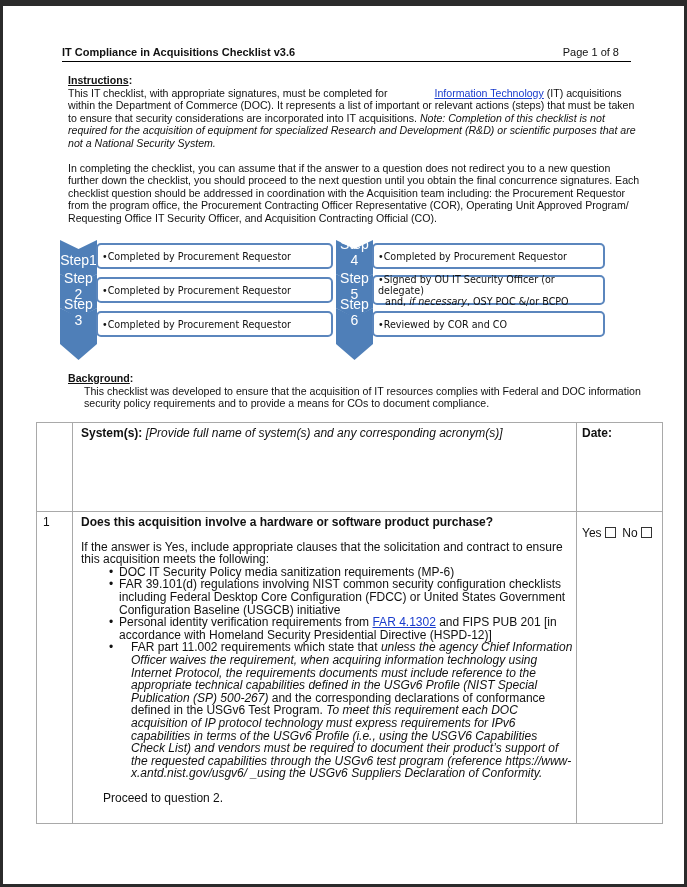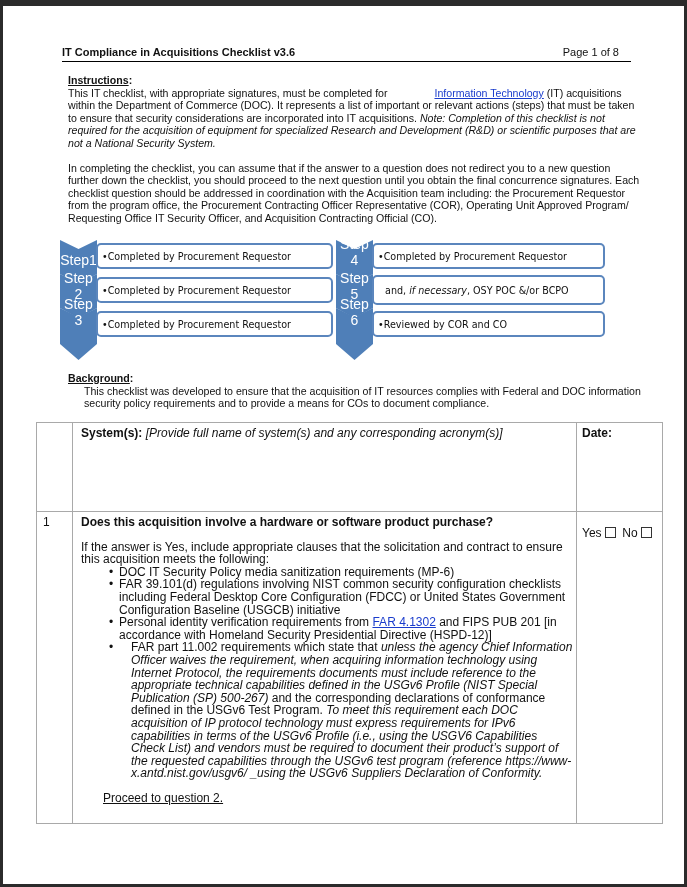--- a/index.html
+++ b/index.html
@@ -100,20 +100,21 @@
     <span class="lbl" style="bottom:12px">Step 5</span>
   </div>
   <div class="chev" style="left:276px;top:68px;">
     <svg width="37" height="52" viewBox="0 0 37 52">
         <polygon points="0,0 18.5,9 37,0 37,36 18.5,52 0,36" fill="#4f7fb8"></polygon>
       </svg>
     <span class="lbl" style="bottom:20px">Step 6</span>
   </div>
   <div class="box" style="left:312px;top:3px;width:233px;">•Completed by Procurement Requestor</div>
   <div class="box" style="left:312px;top:35px;width:233px;height:30px;flex-direction:column;align-items:flex-start;justify-content:center;">
+    <div>•Signed by  OU IT Security Officer (or delegate)</div>
     <div style="padding-left:7px;"><span>and, </span><span class="it">if necessary</span><span>, OSY POC &amp;/or BCPO</span></div>
   </div>
   <div class="box" style="left:312px;top:71px;width:233px;">•Reviewed by  COR and CO</div>
 </div>
 
 <div class="sec" style="top:372px;">
   <div><span class="h">Background</span><b>:</b></div>
   <div style="padding-left:16px;">This checklist was developed to ensure that the acquisition of IT resources complies with Federal and DOC information security policy requirements and to provide a means for COs to document compliance.</div>
 </div>
 
@@ -132,19 +133,19 @@
     <div style="font-weight:bold;">Does this acquisition involve a hardware or software product purchase?</div>
     <div style="height:12px;"></div>
     <div>If the answer is Yes, include appropriate clauses that the solicitation and contract to ensure this acquisition meets the following:</div>
     <ul class="b">
       <li>DOC IT Security Policy media sanitization requirements (MP-6)</li>
       <li>FAR 39.101(d) regulations involving NIST common security configuration checklists including Federal Desktop Core Configuration (FDCC) or United States Government Configuration Baseline (USGCB) initiative</li>
       <li><span>Personal identity verification requirements from </span><a style="color:#1a3ccc;text-decoration:underline;">FAR 4.1302</a><span> and FIPS PUB 201 [in accordance with Homeland Security Presidential Directive (HSPD-12)]</span></li>
       <li class="wide"><span>FAR part 11.002 requirements which state that </span><span class="it">unless the agency Chief Information Officer waives the requirement, when acquiring information technology using Internet Protocol, the requirements documents must include reference to the appropriate technical capabilities defined in the USGv6 Profile (NIST Special Publication (SP) 500-267)</span><span> and the corresponding declarations of conformance defined in the USGv6 Test Program.  </span><span class="it">To meet this requirement each DOC acquisition of IP protocol technology must express requirements for IPv6 capabilities in terms of the USGv6 Profile (i.e., using the USGV6 Capabilities Check List) and vendors must be required to document their product’s support of the requested capabilities through the USGv6 test program (reference https://www-x.antd.nist.gov/usgv6/ _using the USGv6 Suppliers Declaration of Conformity.</span></li>
     </ul>
     <div style="height:12px;"></div>
-    <div style="padding-left:22px;text-decoration:underline;">Proceed to question 2.</div>
+    <div style="padding-left:22px;">Proceed to question 2.</div>
   </div>
   <div class="cell" style="left:545px;top:104px;">
     <span>Yes</span><span class="chk"></span>
     &nbsp;<span>No</span><span class="chk"></span>
   </div>
 </div>
 
 </body></html>

